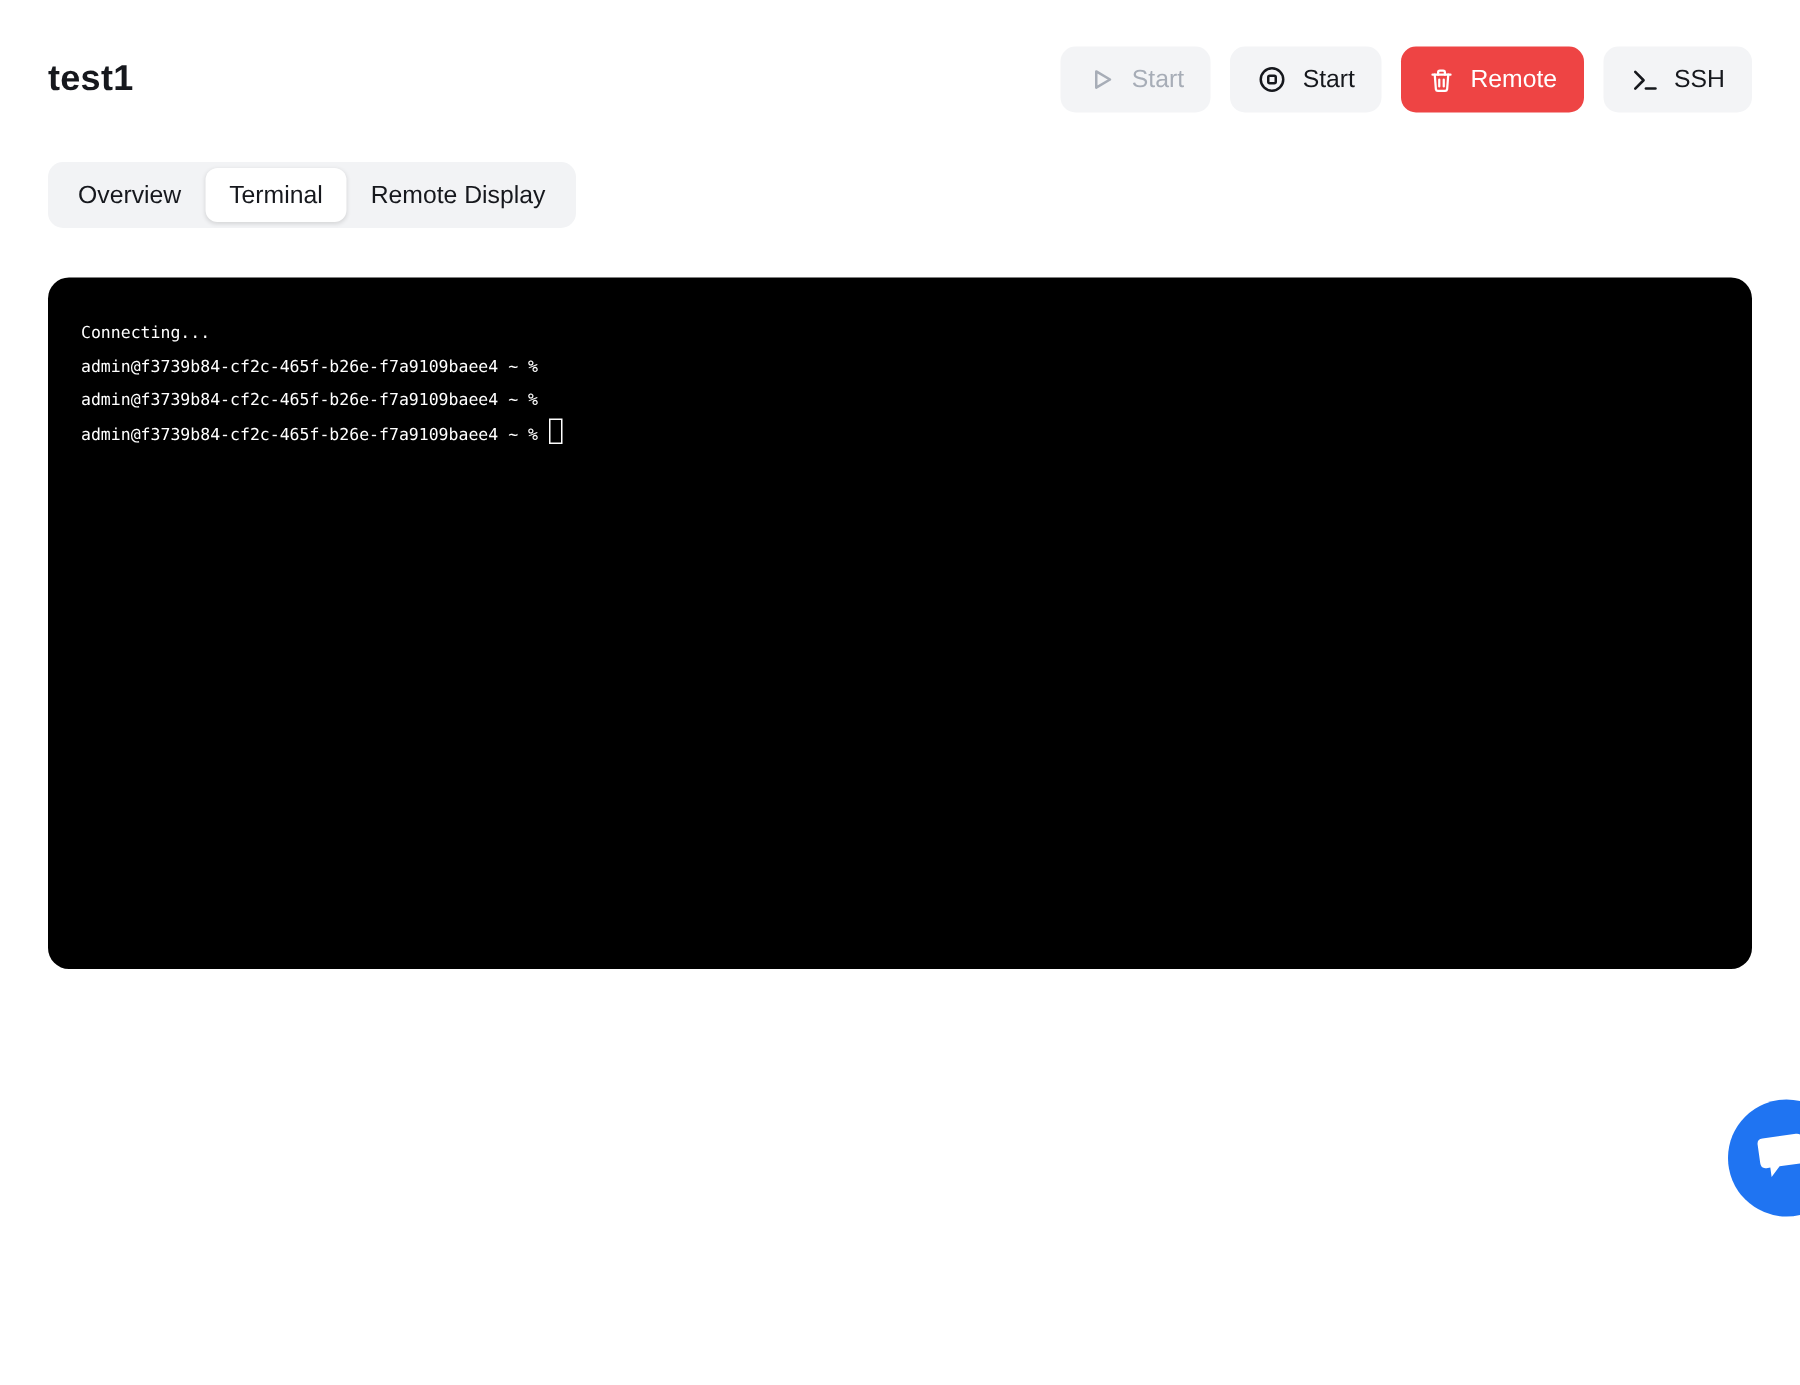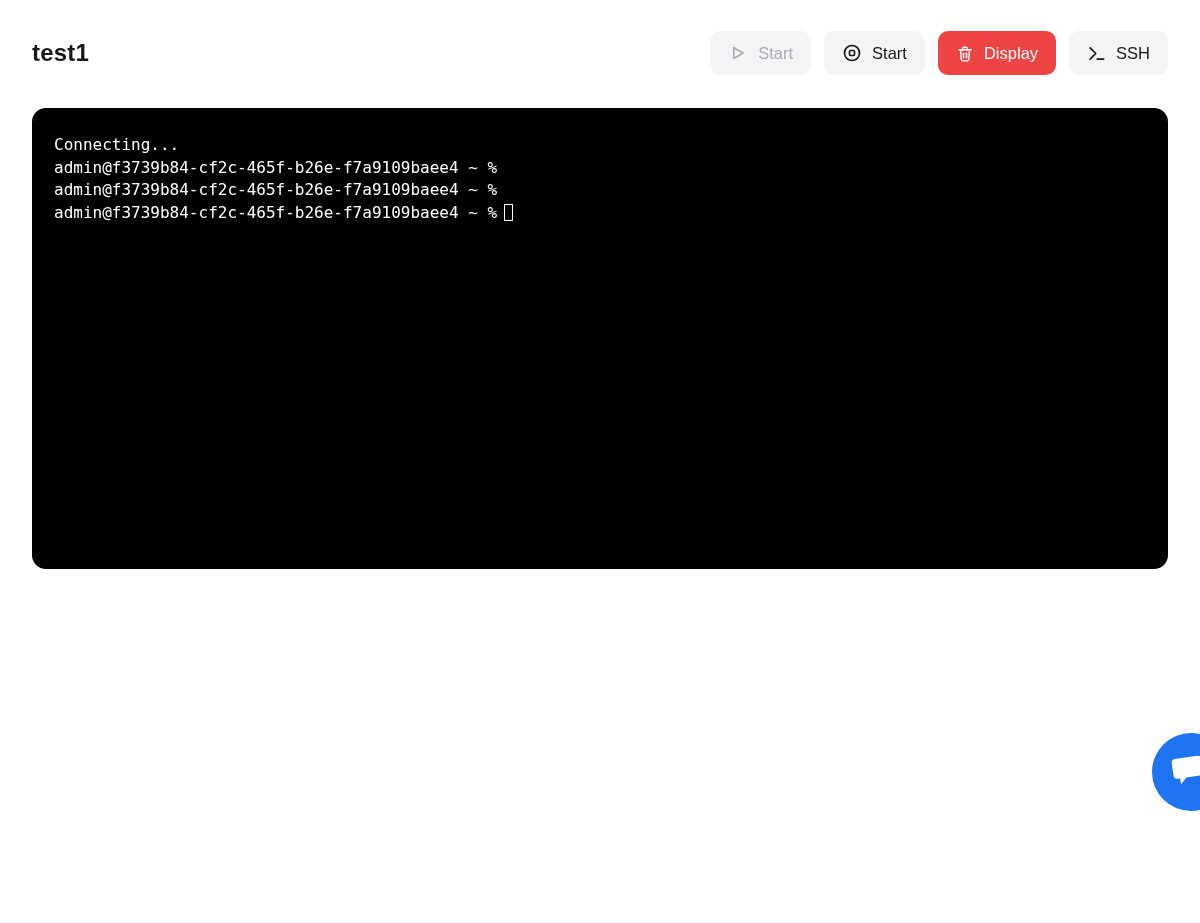--- a/index.html
+++ b/index.html
@@ -87,21 +87,21 @@
     margin-top:33px;
     width:1136px;
     height:461px;
     background:var(--c-term-bg);
     border-radius:14px;
     padding:26px 22px;
     overflow:hidden;
   }
   .term-line{
     font-family:"DejaVu Sans Mono", monospace;
-    font-size:16px;
+    font-size:11px;
     line-height:22.5px;
     color:var(--c-term-fg);
     white-space:pre;
   }
   .term-cursor{
     display:inline-block;
     width:9px;
     height:17px;
     border:1.5px solid var(--c-term-fg);
     margin-left:7px;
@@ -159,37 +159,42 @@
       <button class="btn danger">
         <span>
           <svg width="18" height="19" viewBox="0 0 24 24" fill="none" stroke="#ffffff" stroke-width="2" stroke-linecap="round" stroke-linejoin="round">
             <path d="M4 7h16"></path>
             <path d="M9 7V5a1.5 1.5 0 0 1 1.5-1.5h3A1.5 1.5 0 0 1 15 5v2"></path>
             <path d="M6 7l1 13a1.8 1.8 0 0 0 1.8 1.5h6.4A1.8 1.8 0 0 0 17 20l1-13"></path>
             <path d="M10 11.5v6"></path>
             <path d="M14 11.5v6"></path>
           </svg>
         </span>
-        <span>Display</span>
+        <span>Remote</span>
       </button>
 
       <button class="btn">
         <span>
           <svg width="19" height="19" viewBox="0 0 24 24" fill="none" stroke="#16181d" stroke-width="2.2" stroke-linecap="round" stroke-linejoin="round">
             <polyline points="4,5 11,12 4,19"></polyline>
             <line x1="13" y1="19" x2="21" y2="19"></line>
           </svg>
         </span>
         <span>SSH</span>
       </button>
 
     </div>
   </div>
 
   
+  <div class="tabbar">
+    <div class="tab">Overview</div>
+    <div class="tab active">Terminal</div>
+    <div class="tab">Remote Display</div>
+  </div>
 
   
   <div class="terminal">
     <div class="term-line">Connecting...</div>
     <div class="term-line">admin@f3739b84-cf2c-465f-b26e-f7a9109baee4 ~ %</div>
     <div class="term-line">admin@f3739b84-cf2c-465f-b26e-f7a9109baee4 ~ %</div>
     <div class="term-line"><span>admin@f3739b84-cf2c-465f-b26e-f7a9109baee4 ~ %</span><span class="term-cursor"></span></div>
   </div>
 
 </div>

